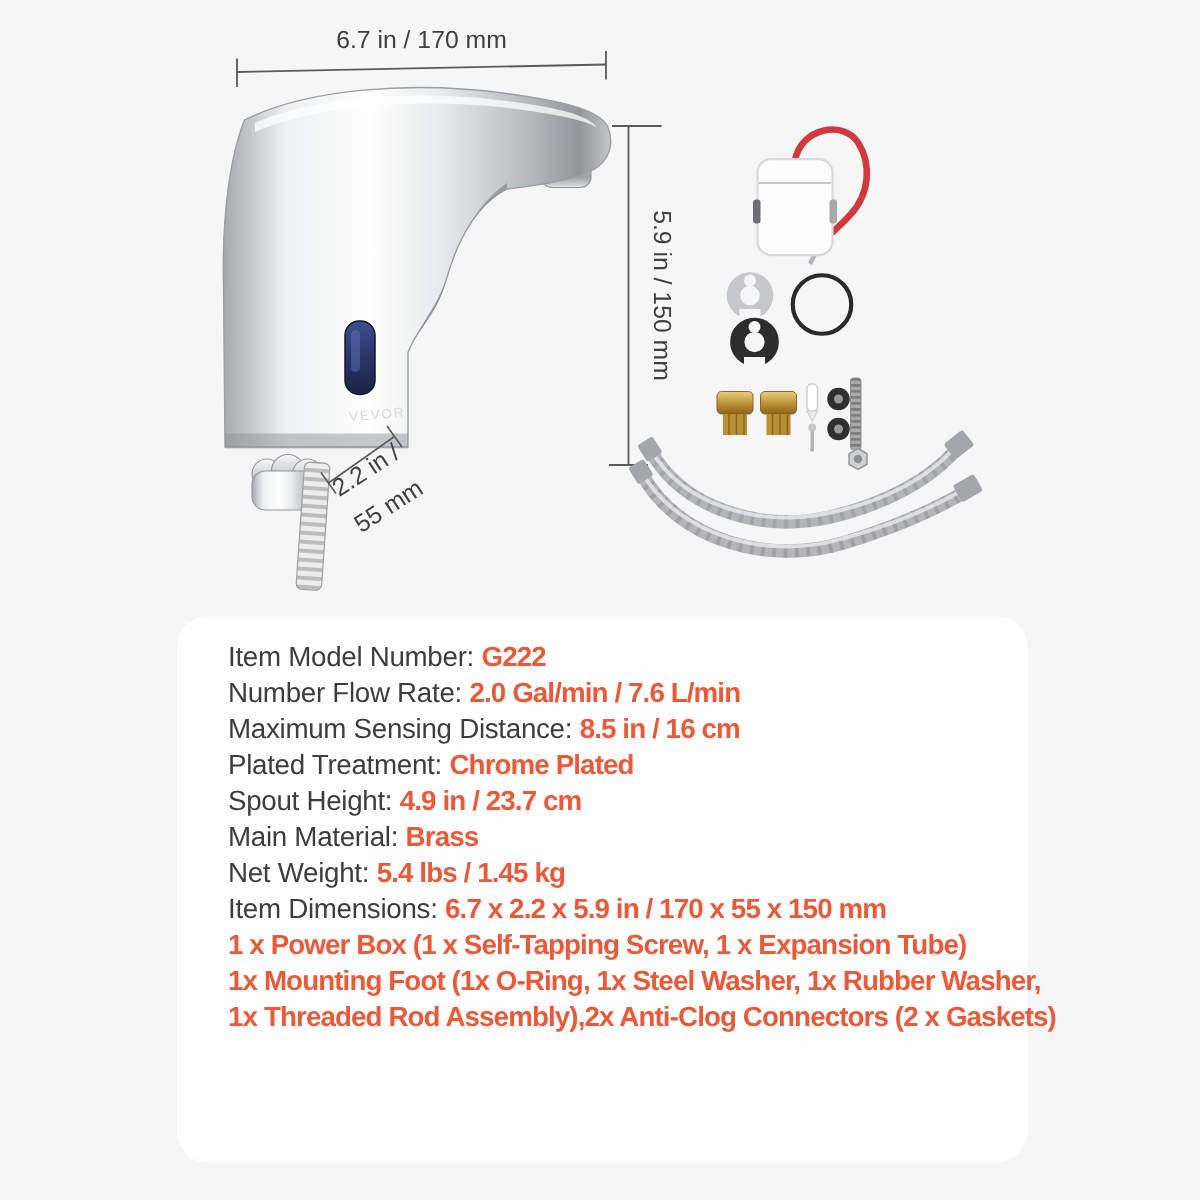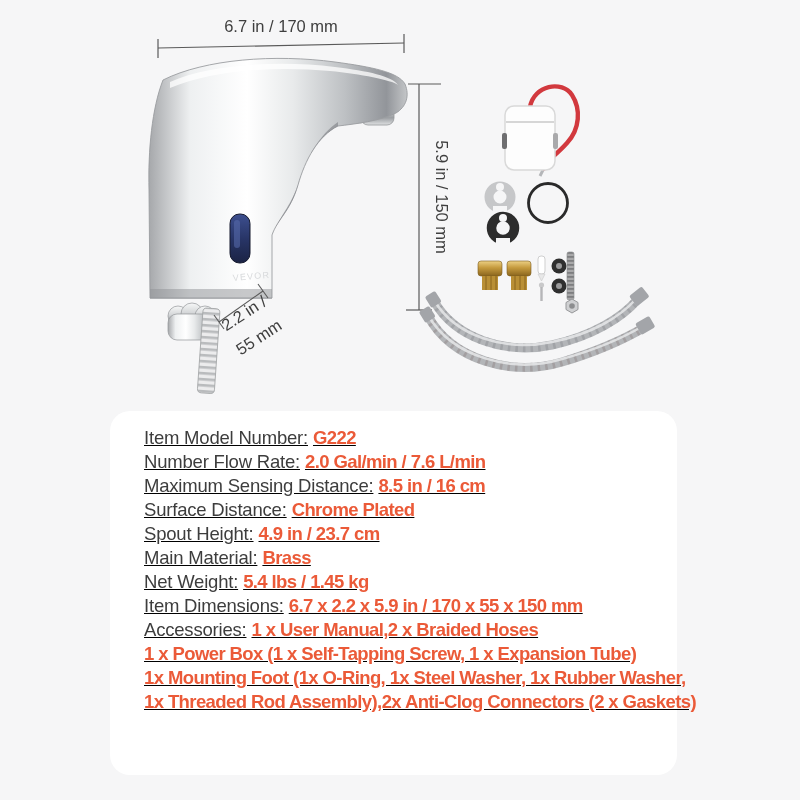--- a/index.html
+++ b/index.html
@@ -6,24 +6,23 @@
   body{
     width:800px;height:800px;
     background:#f6f6f7;
     font-family:"Liberation Sans", sans-serif;
     -webkit-font-smoothing:antialiased;
   }
   .stage{position:relative;width:800px;height:800px;overflow:hidden;}
   .illustration-svg{position:absolute;left:0;top:0;}
   .dim-text{font-size:16.5px;fill:#3f3f3f;}
   .spec-card{
-    position:absolute;left:110px;top:411px;width:567px;height:364px;
+    position:absolute;left:118px;top:411px;width:567px;height:364px;
     background:#ffffff;border-radius:20px;box-sizing:border-box;
     padding:15px 20px 12px 34px;
-    text-decoration:underline;
   }
   .spec-row{
     font-size:18.5px;line-height:24px;white-space:nowrap;
   }
   .spec-label{color:#3d3d3d;letter-spacing:-0.2px;}
   .spec-label:not(:empty){margin-right:5px;}
   .spec-value{color:#eb5a38;font-weight:bold;letter-spacing:-0.6px;}
 </style>
 </head>
 <body>
@@ -216,36 +215,33 @@
     <div class="spec-row">
       <span class="spec-label">Item Model Number:</span><span class="spec-value">G222</span>
     </div>
     <div class="spec-row">
       <span class="spec-label">Number Flow Rate:</span><span class="spec-value">2.0 Gal/min / 7.6 L/min</span>
     </div>
     <div class="spec-row">
       <span class="spec-label">Maximum Sensing Distance:</span><span class="spec-value">8.5 in / 16 cm</span>
     </div>
     <div class="spec-row">
-      <span class="spec-label">Surface Distance:</span><span class="spec-value">Chrome Plated</span>
+      <span class="spec-label">Plated Treatment:</span><span class="spec-value">Chrome Plated</span>
     </div>
     <div class="spec-row">
       <span class="spec-label">Spout Height:</span><span class="spec-value">4.9 in / 23.7 cm</span>
     </div>
     <div class="spec-row">
       <span class="spec-label">Main Material:</span><span class="spec-value">Brass</span>
     </div>
     <div class="spec-row">
       <span class="spec-label">Net Weight:</span><span class="spec-value">5.4 lbs / 1.45 kg</span>
     </div>
     <div class="spec-row">
       <span class="spec-label">Item Dimensions:</span><span class="spec-value">6.7 x 2.2 x 5.9 in / 170 x 55 x 150 mm</span>
-    </div>
-    <div class="spec-row">
-      <span class="spec-label">Accessories:</span><span class="spec-value">1 x User Manual,2 x Braided Hoses</span>
     </div>
     <div class="spec-row">
       <span class="spec-label"></span><span class="spec-value">1 x Power Box (1 x Self-Tapping Screw, 1 x Expansion Tube)</span>
     </div>
     <div class="spec-row">
       <span class="spec-label"></span><span class="spec-value">1x Mounting Foot (1x O-Ring, 1x Steel Washer, 1x Rubber Washer,</span>
     </div>
     <div class="spec-row">
       <span class="spec-label"></span><span class="spec-value">1x Threaded Rod Assembly),2x Anti-Clog Connectors (2 x Gaskets)</span>
     </div>

